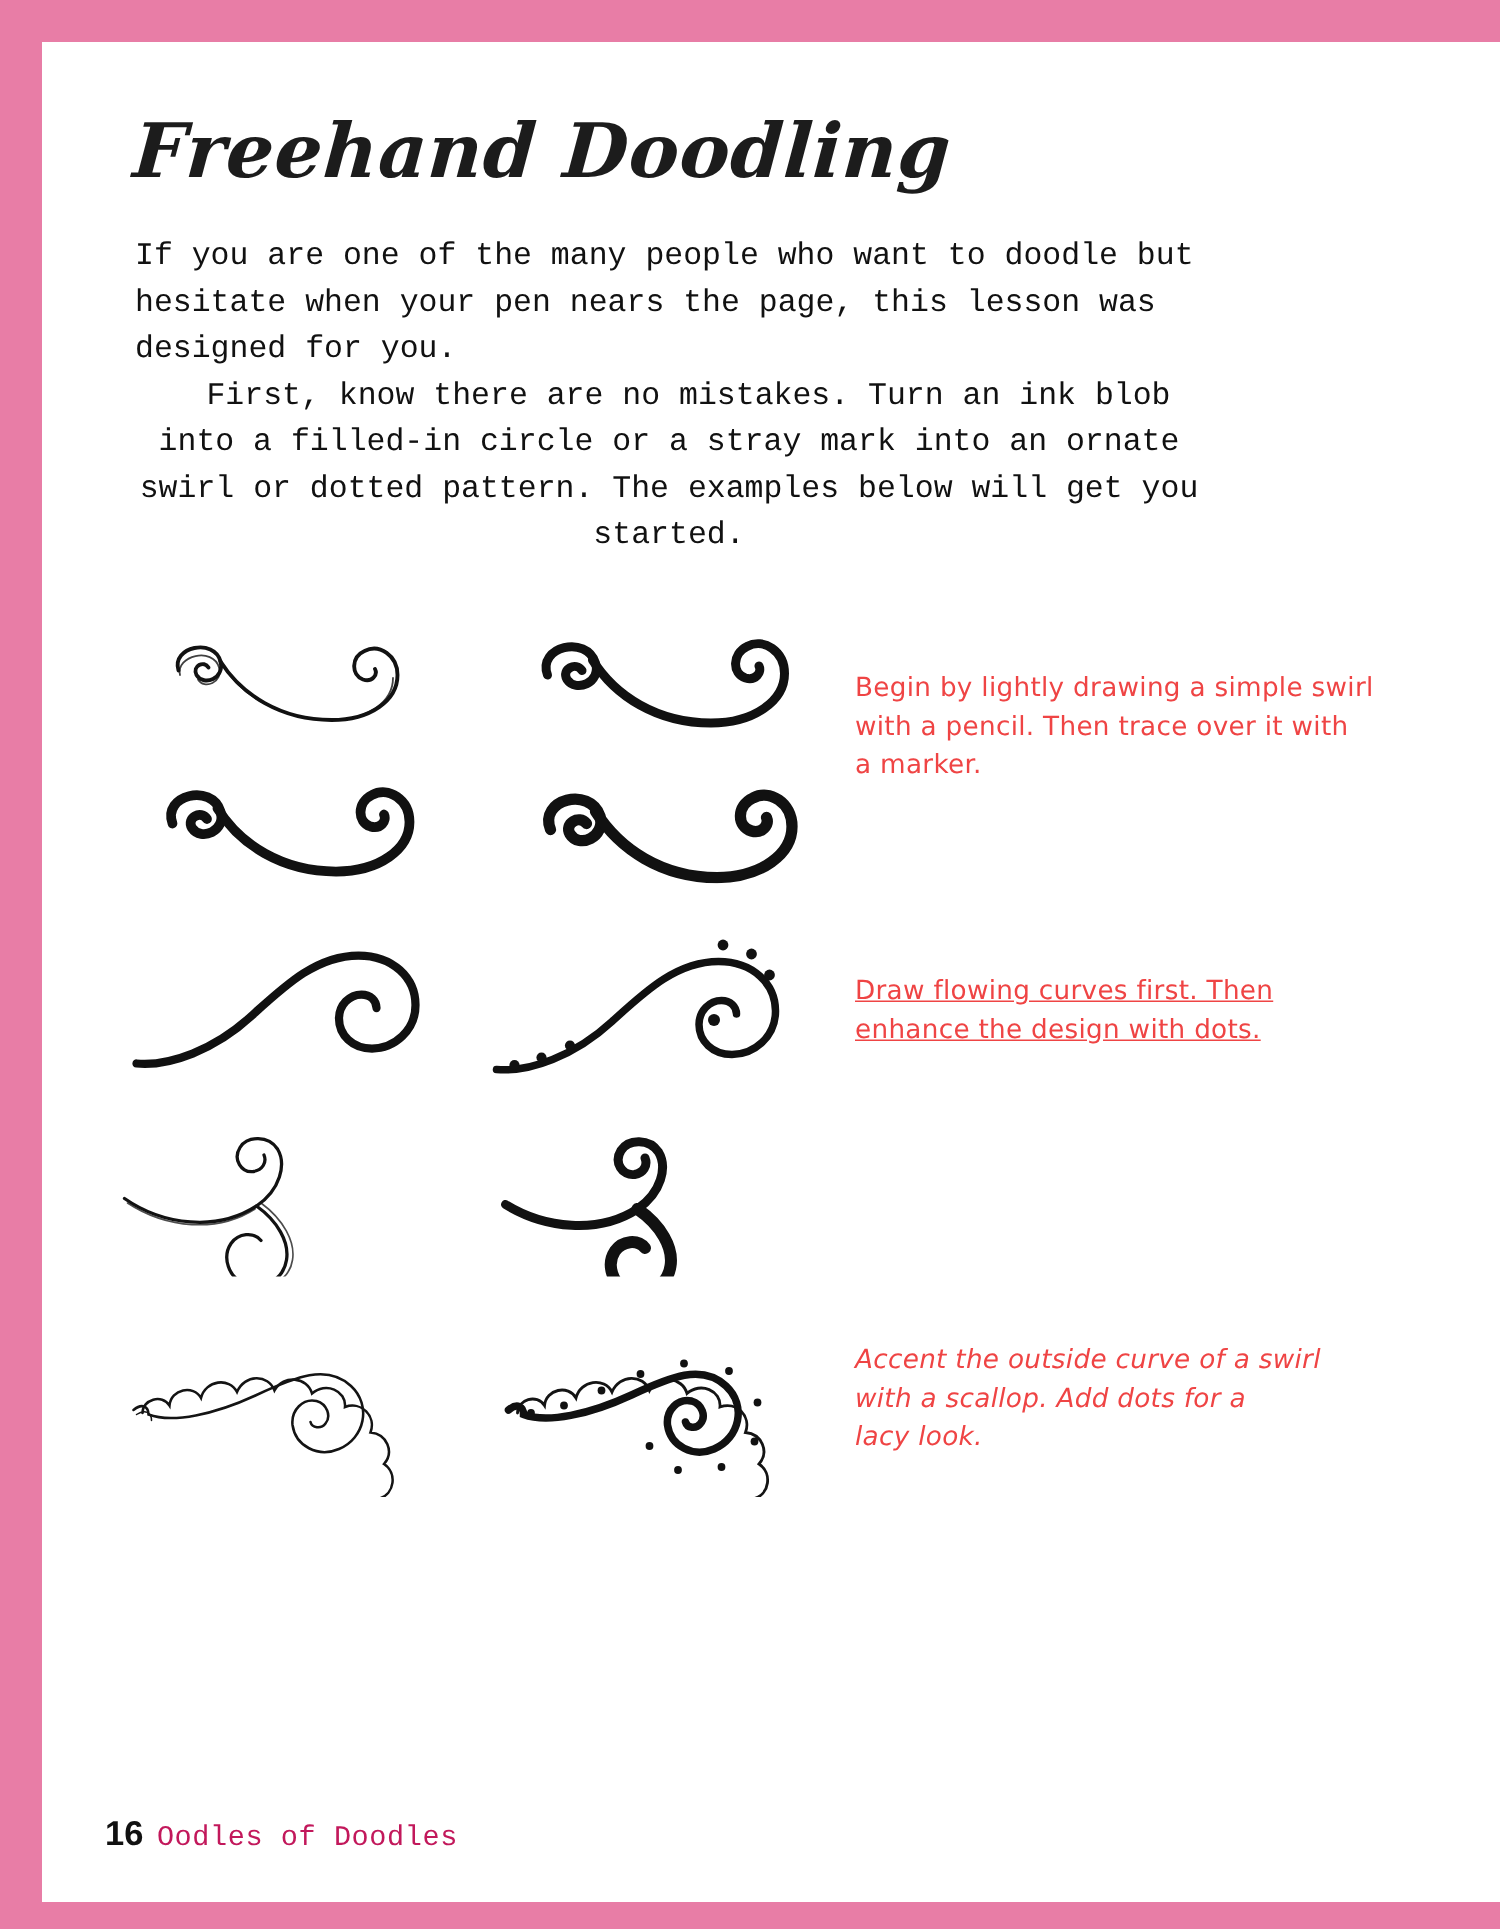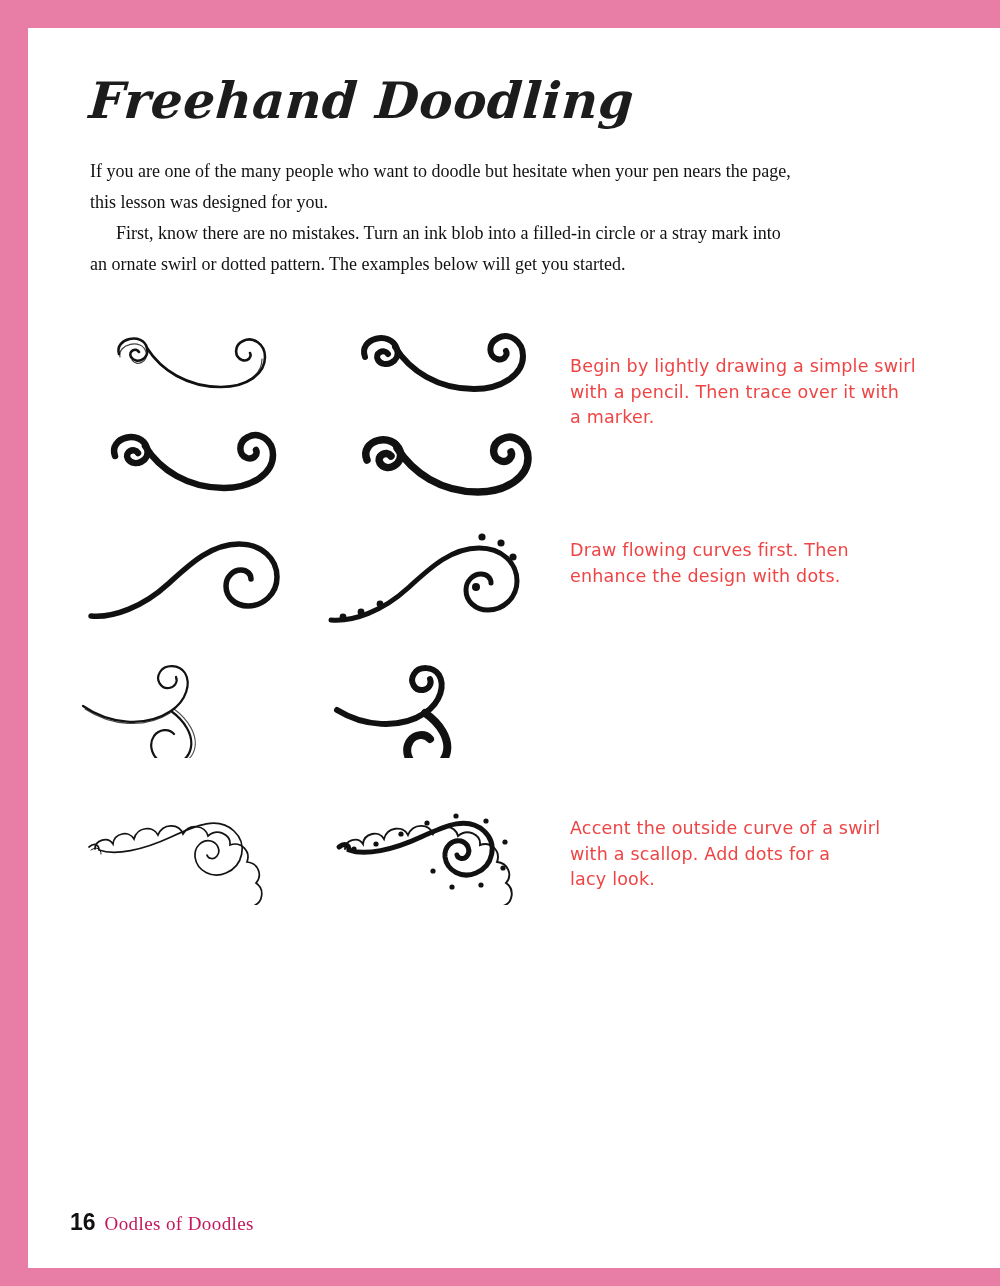--- a/index.html
+++ b/index.html
@@ -34,27 +34,27 @@
     color:#1c1c1c;
     margin:0 0 0 20px;
     padding-top:26px;
     transform:skewX(-4deg);
   }
 
   
   .intro{
     margin:30px 0 0 20px;
     width:712px;
-    font-family:Liberation Serif, serif;
-    font-size:18px;
+    font-family:Liberation Mono, monospace;
+    font-size:21px;
     line-height:31px;
     color:#111;
   }
   .intro p{margin:0;}
-  .intro p.ind{text-indent:26px;}
+  .intro p.ind{text-indent:26px;text-align:center;}
 
   
   .grid{
     margin-top:34px;
     position:relative;
   }
   .row{
     display:flex;
     align-items:flex-start;
   }
@@ -83,21 +83,21 @@
     align-items:baseline;
     gap:9px;
   }
   .pagenum{
     font-family:"Liberation Sans", sans-serif;
     font-weight:700;
     font-size:23px;
     color:#111;
   }
   .booktitle{
-    font-family:Liberation Serif, serif;
+    font-family:Liberation Mono, monospace;
     font-size:19px;
     color:#c2185b;
     letter-spacing:0.4px;
   }
   
   .leftedge{
     position:absolute;left:0;top:0;width:28px;height:1286px;background:#e87da6;
   }
   .bottomedge{
     position:absolute;left:0;bottom:0;width:1000px;height:18px;background:#e87da6;
@@ -191,21 +191,21 @@
               <circle cx="20" cy="93" r="3.4"></circle>
               <circle cx="38" cy="88" r="3.4"></circle>
               <circle cx="57" cy="80" r="3.4"></circle>
               <circle cx="159" cy="13" r="3.6"></circle>
               <circle cx="178" cy="19" r="3.6"></circle>
               <circle cx="190" cy="33" r="3.6"></circle>
               <circle cx="153" cy="63" r="4"></circle>
             </g>
           </svg>
         </div>
-        <div class="caption" style="width:360px;margin-top:14px;">Draw flowing curves first. Then
+        <div class="caption" style="width:360px;margin-top:32px;text-decoration:underline;">Draw flowing curves first. Then
 enhance the design with dots.</div>
       </div>
 
       <div class="row" style="margin-top:24px;">
         <div class="cell" style="width:250px;height:110px;">
           <svg width="245" height="110" viewBox="0 0 245 110">
             <g fill="none" stroke="#121212" stroke-linecap="round" stroke-width="2.2">
               <path d="M10 58c26 18 62 22 88 5 16-11 20-28 14-38-6-9-20-9-25-1-5 8 1 17 9 16 6-1 9-6 7-11"></path>
               <path d="M98 63c14 10 22 24 20 36-2 13-15 20-27 16-12-4-16-18-10-27 5-7 15-8 20-2"></path>
               <path d="M12 61c26 17 60 20 85 4" stroke-width="1.1" opacity=".75"></path>
@@ -252,21 +252,21 @@
               <circle cx="133" cy="29" r="2.6"></circle>
               <circle cx="163" cy="34" r="2.6"></circle>
               <circle cx="182" cy="55" r="2.6"></circle>
               <circle cx="180" cy="81" r="2.6"></circle>
               <circle cx="158" cy="98" r="2.6"></circle>
               <circle cx="129" cy="100" r="2.6"></circle>
               <circle cx="110" cy="84" r="2.6"></circle>
             </g>
           </svg>
         </div>
-        <div class="caption" style="width:360px;margin-top:30px;">Accent the outside curve of a swirl
+        <div class="caption" style="width:360px;margin-top:16px;font-style:italic;">Accent the outside curve of a swirl
 with a scallop. Add dots for a
 lacy look.</div>
       </div>
 
     </div>
   </div>
 
   <div class="footer">
     <span class="pagenum">16</span>
     <span class="booktitle">Oodles of Doodles</span>

